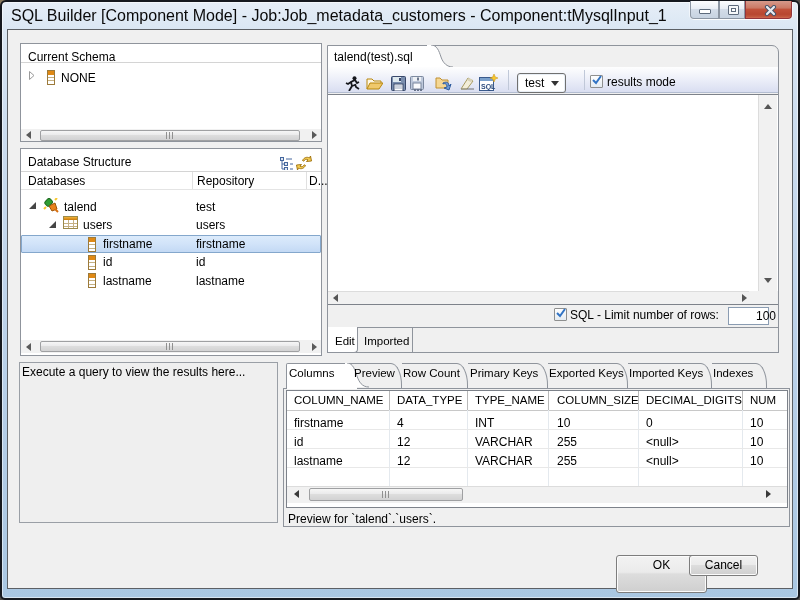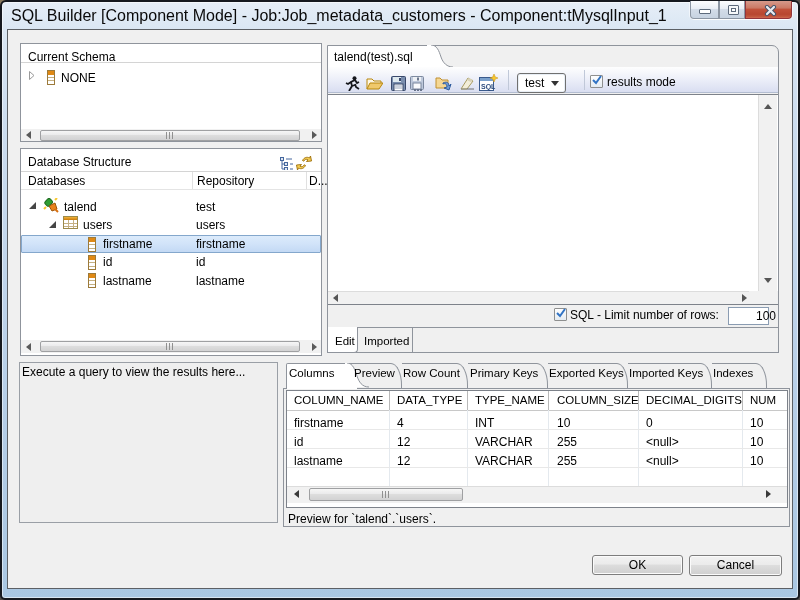--- a/index.html
+++ b/index.html
@@ -359,14 +359,14 @@
     <polygon points="5,0 5,8 0,4" fill="#3a3a3a"></polygon>
   </svg>
 <svg style="left:766px;top:490px" width="5" height="8">
     <polygon points="0,0 0,8 5,4" fill="#3a3a3a"></polygon>
   </svg>
 <div class="sbt" style="left:309px;top:488px;width:154px;height:13px"></div>
 <div class="grip" style="left:382px;top:491px;width:8px;height:7px"></div>
 
 <div class="t" style="left:288px;top:512px">Preview for `talend`.`users`.</div>
 
-<div class="btn" style="left:592px;top:555px;width:91px;height:20px">OK</div>
-<div class="btn" style="left:689px;top:555px;width:93px;height:21px">Cancel</div>
+<div class="btn" style="left:616px;top:555px;width:91px;height:38px">OK</div>
+<div class="btn" style="left:689px;top:555px;width:69px;height:21px">Cancel</div>
 
 </body></html>

